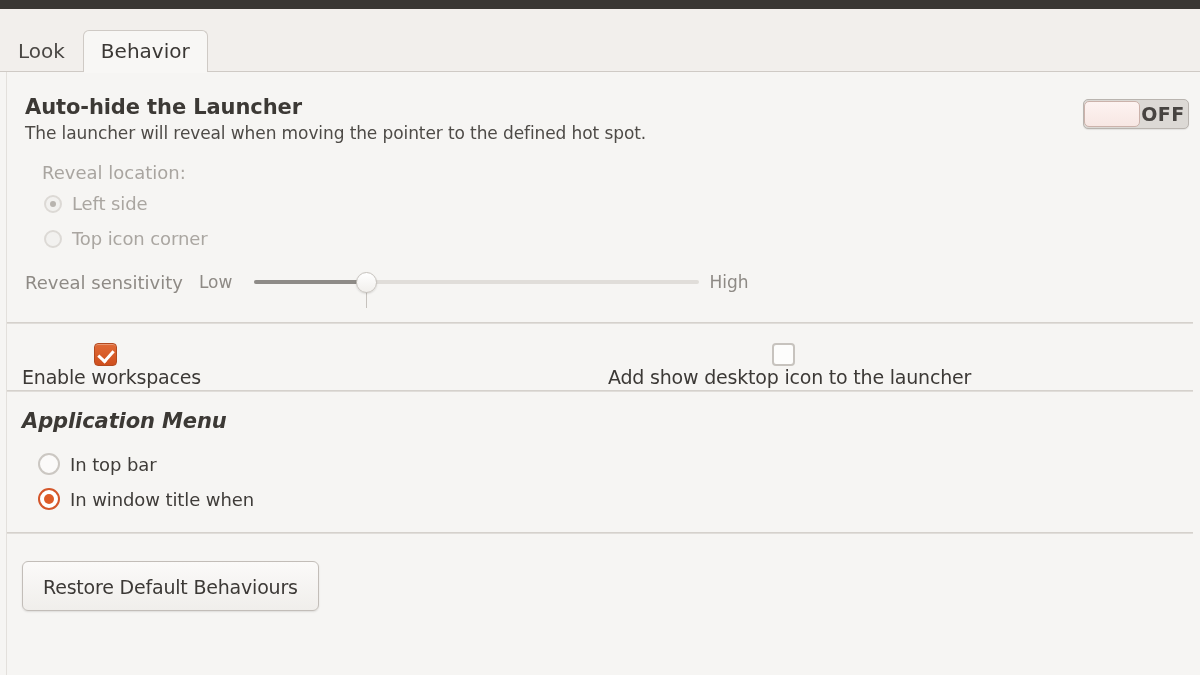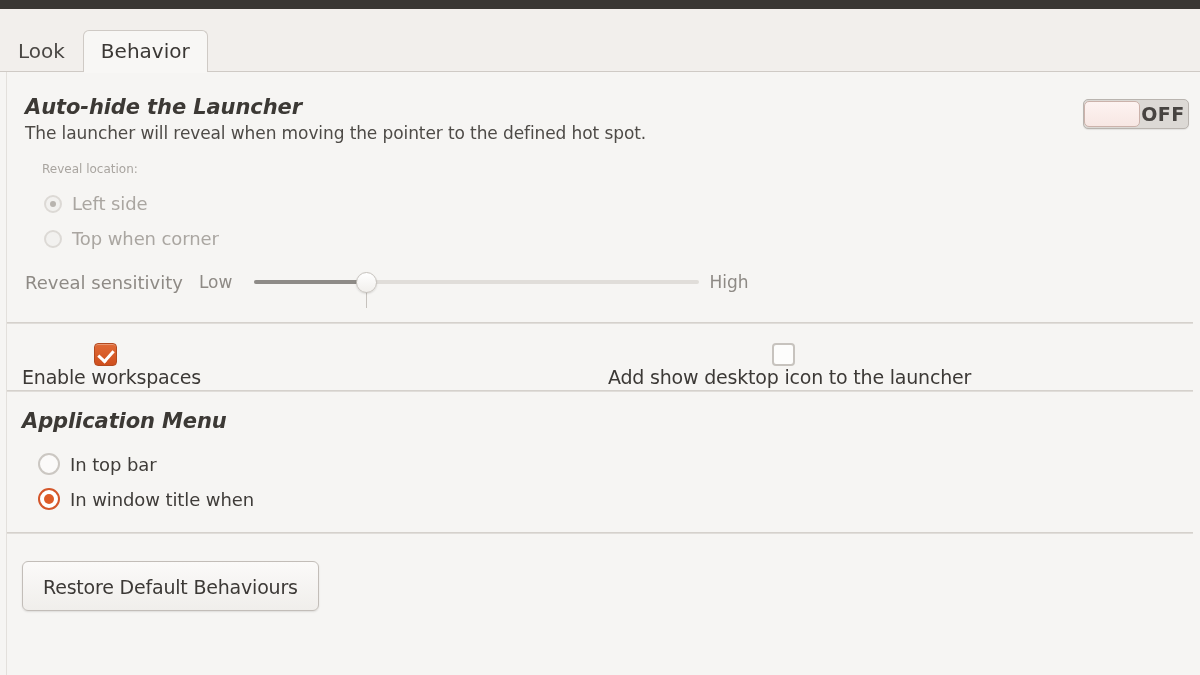--- a/index.html
+++ b/index.html
@@ -108,21 +108,20 @@
     width: 1200px;
     height: 250px;
   }
   #autohide-title {
     position: absolute;
     left: 25px; top: 23px;
     font-size: 21px;
     font-weight: bold;
     color: #3c3935;
     letter-spacing: -0.1px;
-    font-style: italic;
   }
   #autohide-desc {
     position: absolute;
     left: 25px; top: 51px;
     font-size: 17px;
     color: #4e4b47;
     letter-spacing: -0.1px;
   }
 
   
@@ -157,21 +156,21 @@
     font-weight: bold;
     color: #474441;
     letter-spacing: 0.5px;
     padding-right: 2px;
   }
 
   
   #reveal-location-label {
     position: absolute;
     left: 42px; top: 90px;
-    font-size: 12px;
+    font-size: 18px;
     color: #a9a5a0;
   }
   .radio-row {
     position: absolute;
     display: flex;
     align-items: center;
   }
   .radio-row .radio-label {
     font-size: 18px;
     letter-spacing: -0.1px;
@@ -416,21 +415,21 @@
 
       <div id="reveal-location-label">Reveal location:</div>
 
       <div class="radio-row" id="radio-left-side">
         <span class="radio-outer disabled checked"></span>
         <span class="radio-label disabled">Left side</span>
       </div>
 
       <div class="radio-row" id="radio-top-corner">
         <span class="radio-outer disabled"></span>
-        <span class="radio-label disabled">Top when corner</span>
+        <span class="radio-label disabled">Top icon corner</span>
       </div>
 
       <div id="sensitivity-row">
         <span id="sensitivity-label">Reveal sensitivity</span>
         <span id="sensitivity-low">Low</span>
         <span id="slider">
           <span id="slider-track"></span>
           <span id="slider-fill" style="width: 112px;"></span>
           <span id="slider-handle-tail" style="left: 112px;"></span>
           <span id="slider-handle" style="left: 102px;"></span>

